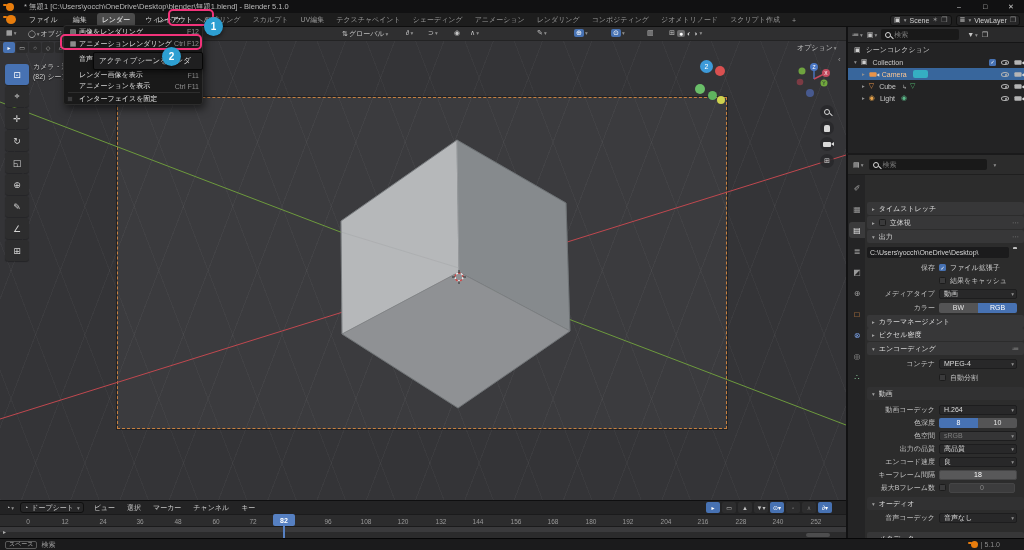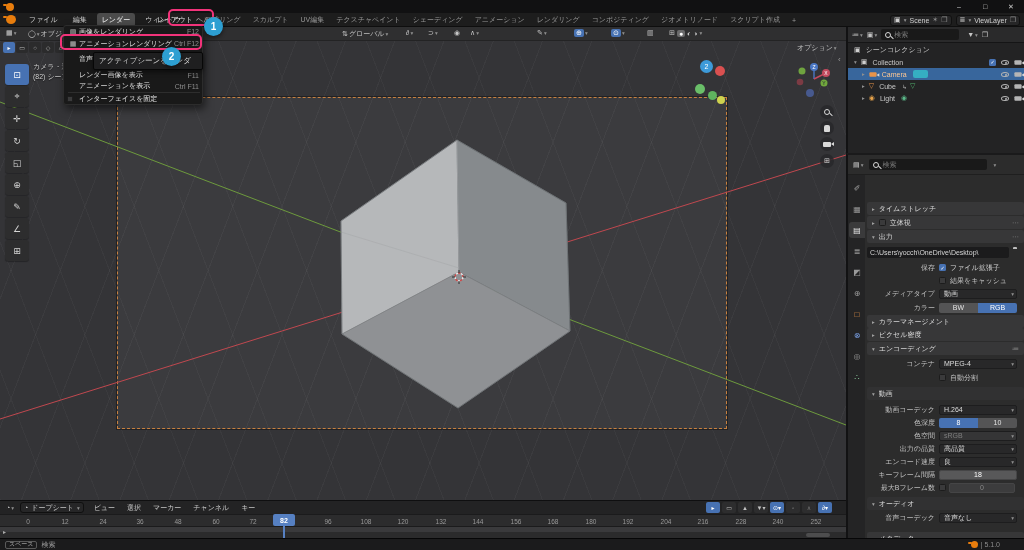--- a/index.html
+++ b/index.html
@@ -121,20 +121,21 @@
 
   
   .pinkbox{position:absolute;border:2px solid #f2337a;border-radius:5px;z-index:40}
   .stepmark{position:absolute;width:19px;height:19px;border-radius:50%;background:#2d9fd2;color:#fff;font-size:10px;font-weight:bold;display:flex;align-items:center;justify-content:center;z-index:50;box-shadow:0 2px 4px rgba(0,0,0,.45)}
 </style>
 </head>
 <body>
 
 <div id="titlebar" class="abs flex">
   <span class="blogo" style="margin-left:6px"></span>
+  <span class="title" style="margin-left:10px">* 無題1 [C:\Users\yocch\OneDrive\Desktop\blender\無題1.blend] - Blender 5.1.0</span>
   <span style="margin-left:auto" class="flex">
     <span class="winbtn">–</span>
     <span class="winbtn">□</span>
     <span class="winbtn">✕</span>
   </span>
 </div>
 
 <div id="menubar" class="abs flex">
   <span class="blogo" style="margin-left:6px;width:10px;height:9px"></span>
   <span class="flex" style="margin-left:8px;gap:5px">

